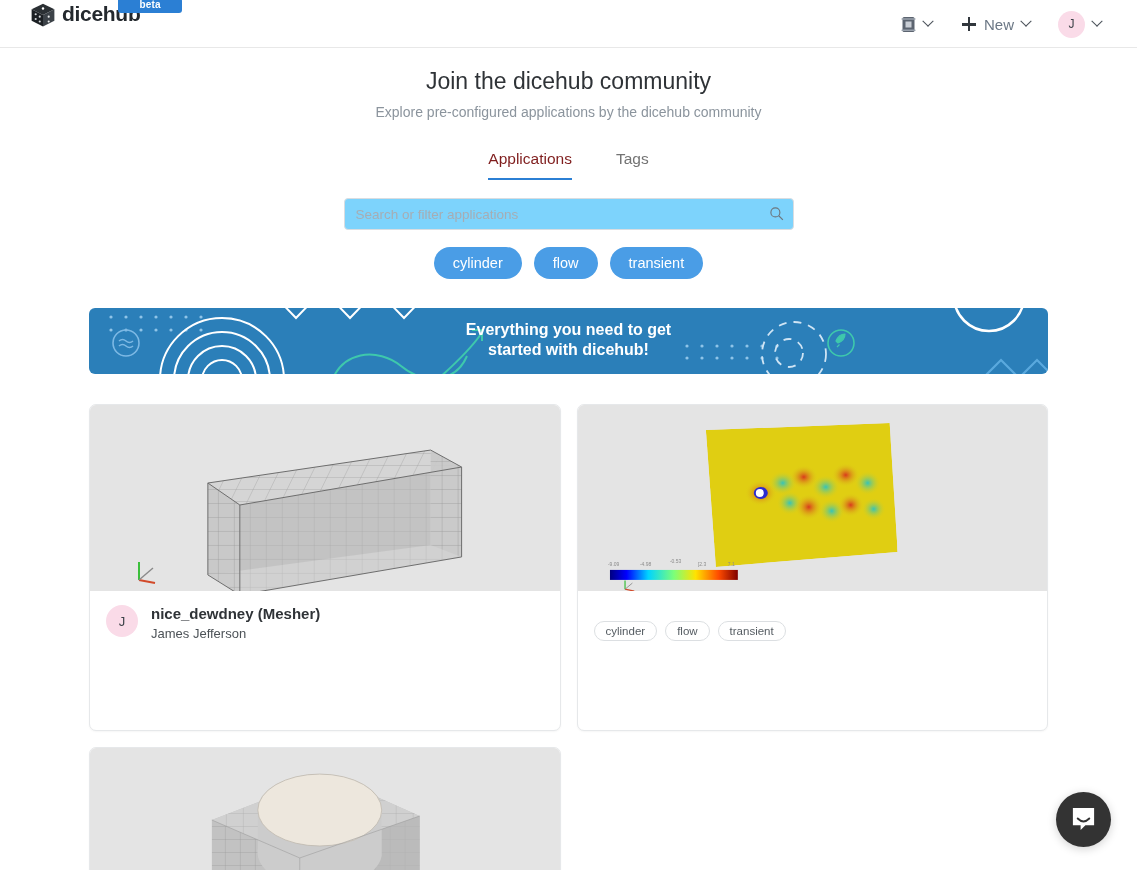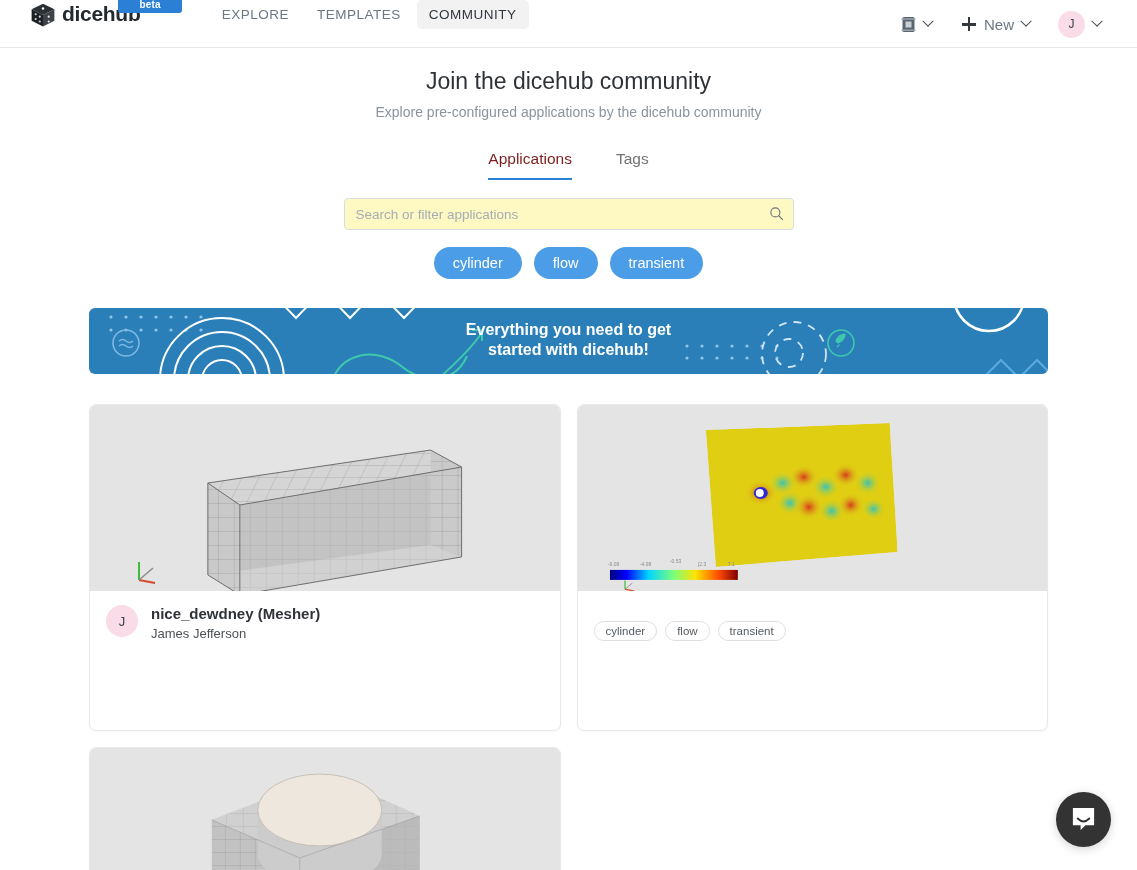--- a/index.html
+++ b/index.html
@@ -150,21 +150,21 @@
   .search-input {
     width: 100%;
     height: 32px;
     border: 1px solid #d9dde1;
     border-radius: 4px;
     padding: 0 32px 0 11px;
     font-size: 13.5px;
     color: #3b4147;
     font-family: "Liberation Sans", sans-serif;
     outline: none;
-    background: #fef9c3;
+    background: #7dd3fc;
   }
   .search-input::placeholder { color: #a6adb4; }
   .search-icon {
     position: absolute; right: 10px; top: 8px;
     width: 15px; height: 15px; cursor: pointer;
   }
 
   
   .tag-row {
     display: flex;
@@ -284,25 +284,20 @@
       <circle cx="14" cy="42" r="2.6" fill="#d5d8db"></circle>
       <circle cx="24" cy="36" r="2.6" fill="#d5d8db"></circle>
       <circle cx="24" cy="48" r="2.6" fill="#d5d8db"></circle>
       <circle cx="46" cy="36" r="2.6" fill="#eef0f1"></circle>
       <circle cx="46" cy="48" r="2.6" fill="#eef0f1"></circle>
     </svg>
     <span class="brand-name">dicehub</span>
     <span class="beta-badge">beta</span>
   </div>
 
-  <div class="nav">
-    <div class="nav-item">EXPLORE</div>
-    <div class="nav-item">TEMPLATES</div>
-    <div class="nav-item active">COMMUNITY</div>
-  </div>
 
   <div class="header-right">
     <div class="hr-group">
       <svg width="15" height="17" viewBox="0 0 20 22">
         <rect x="2" y="1" width="16" height="20" rx="2" fill="#5c6470"></rect>
         <rect x="0.5" y="2.5" width="19" height="2" rx="1" fill="#9aa2ad"></rect>
         <rect x="0.5" y="17.5" width="19" height="2" rx="1" fill="#9aa2ad"></rect>
         <rect x="6" y="7" width="8" height="8" fill="#c9ced5"></rect>
       </svg>
       <span class="chev"></span>

